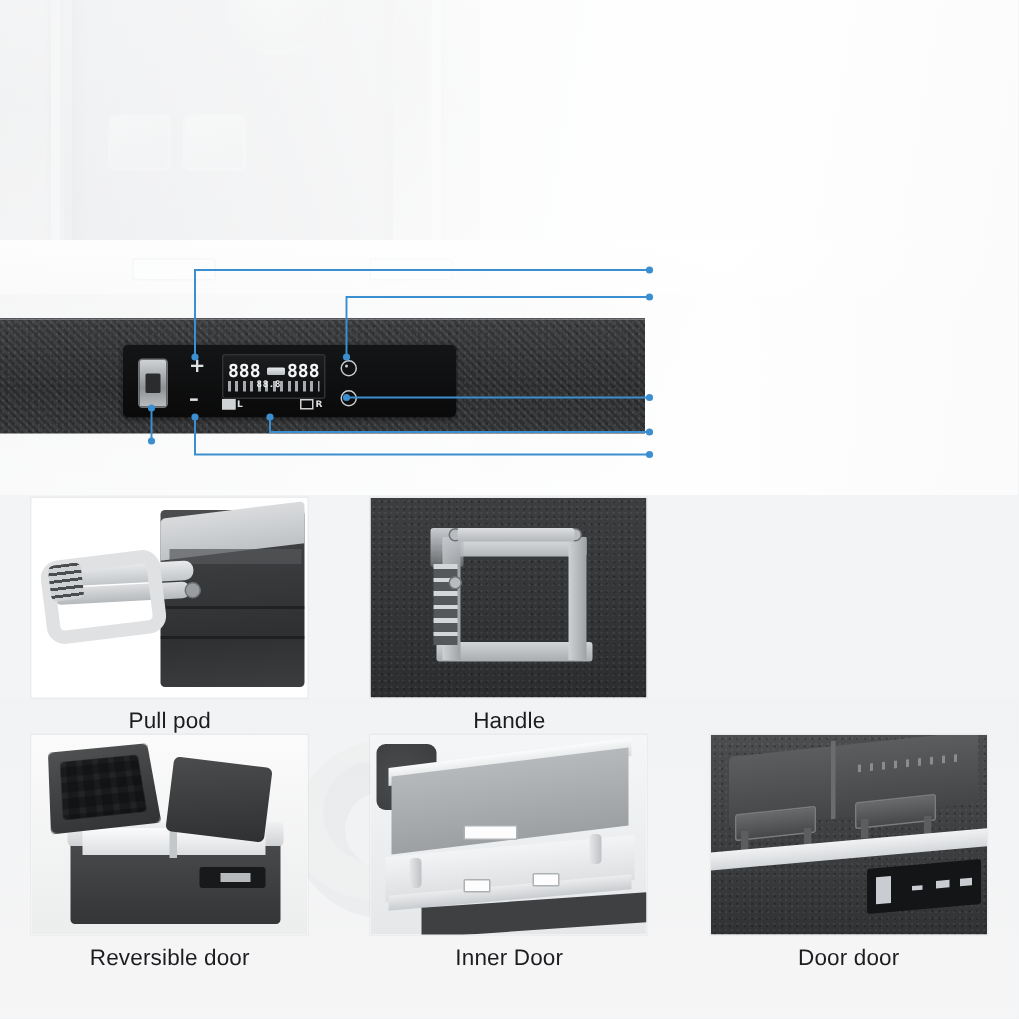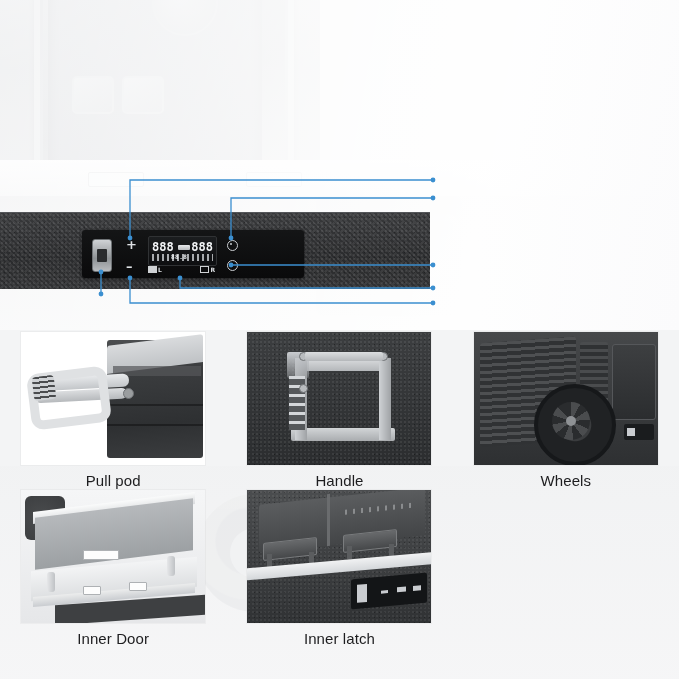--- a/index.html
+++ b/index.html
@@ -384,40 +384,40 @@
               <div class="hd-grid"></div>
             <div class="hd-screw" style="left:52px;top:20px;"></div>
             <div class="hd-screw" style="left:52px;top:52px;"></div>
             <div class="hd-screw" style="left:132px;top:20px;"></div>
             <div class="hd-rail" style="left:58px;top:20px;width:78px;height:9px;"></div>
           </div>
         </div>
         <div class="cap">Handle</div>
       </div>
 
+
+    </div>
+
+    <div class="row row2">
+
       <div class="tile">
         <div class="thumb">
           <div class="art">
-            <div class="wh-bg"></div>
-              <div class="wh-vent"></div>
-              <div class="wh-vent2"></div>
-            <div class="wh-panel"></div>
-              <div class="wh-tire"></div>
-              <div class="wh-hub"></div>
-            <div class="wh-cap"></div>
-              <div class="wh-sw"></div>
+            <div class="il-bg" style="background:linear-gradient(180deg,#fbfbfc,#eceded);"></div>
+            <div class="rd-body"></div>
+              <div class="rd-rim"></div>
+              <div class="rd-bin"></div>
+            <div class="rd-div"></div>
+            <div class="rd-lid-l"></div>
+              <div class="rd-lid-r"></div>
+            <div class="rd-ctl"></div>
           </div>
         </div>
-        <div class="cap">Wheels</div>
+        <div class="cap">Reversible door</div>
       </div>
-
-    </div>
-
-    <div class="row row2">
-
 
       <div class="tile">
         <div class="thumb">
           <div class="art">
             <div class="il-bg"></div>
             <div class="il-dark"></div>
             <div class="il-top"></div>
               <div class="il-wall"></div>
             <div class="il-floor"></div>
               <div class="il-strip"></div>
@@ -447,19 +447,19 @@
             <div class="dl-leg" style="left:142px;top:54px;"></div>
             <div class="dl-band"></div>
             <div class="dl-ctl">
               <i class="k" style="left:6px;top:6px;width:10px;height:18px;"></i>
               <i class="k" style="left:30px;top:14px;width:7px;height:3px;"></i>
               <i class="k" style="left:46px;top:12px;width:9px;height:5px;"></i>
               <i class="k" style="left:62px;top:12px;width:8px;height:5px;"></i>
             </div>
           </div>
         </div>
-        <div class="cap">Inner latch</div>
+        <div class="cap">Door door</div>
       </div>
 
     </div>
   </div>
 
 </div>
 
 </body></html>

